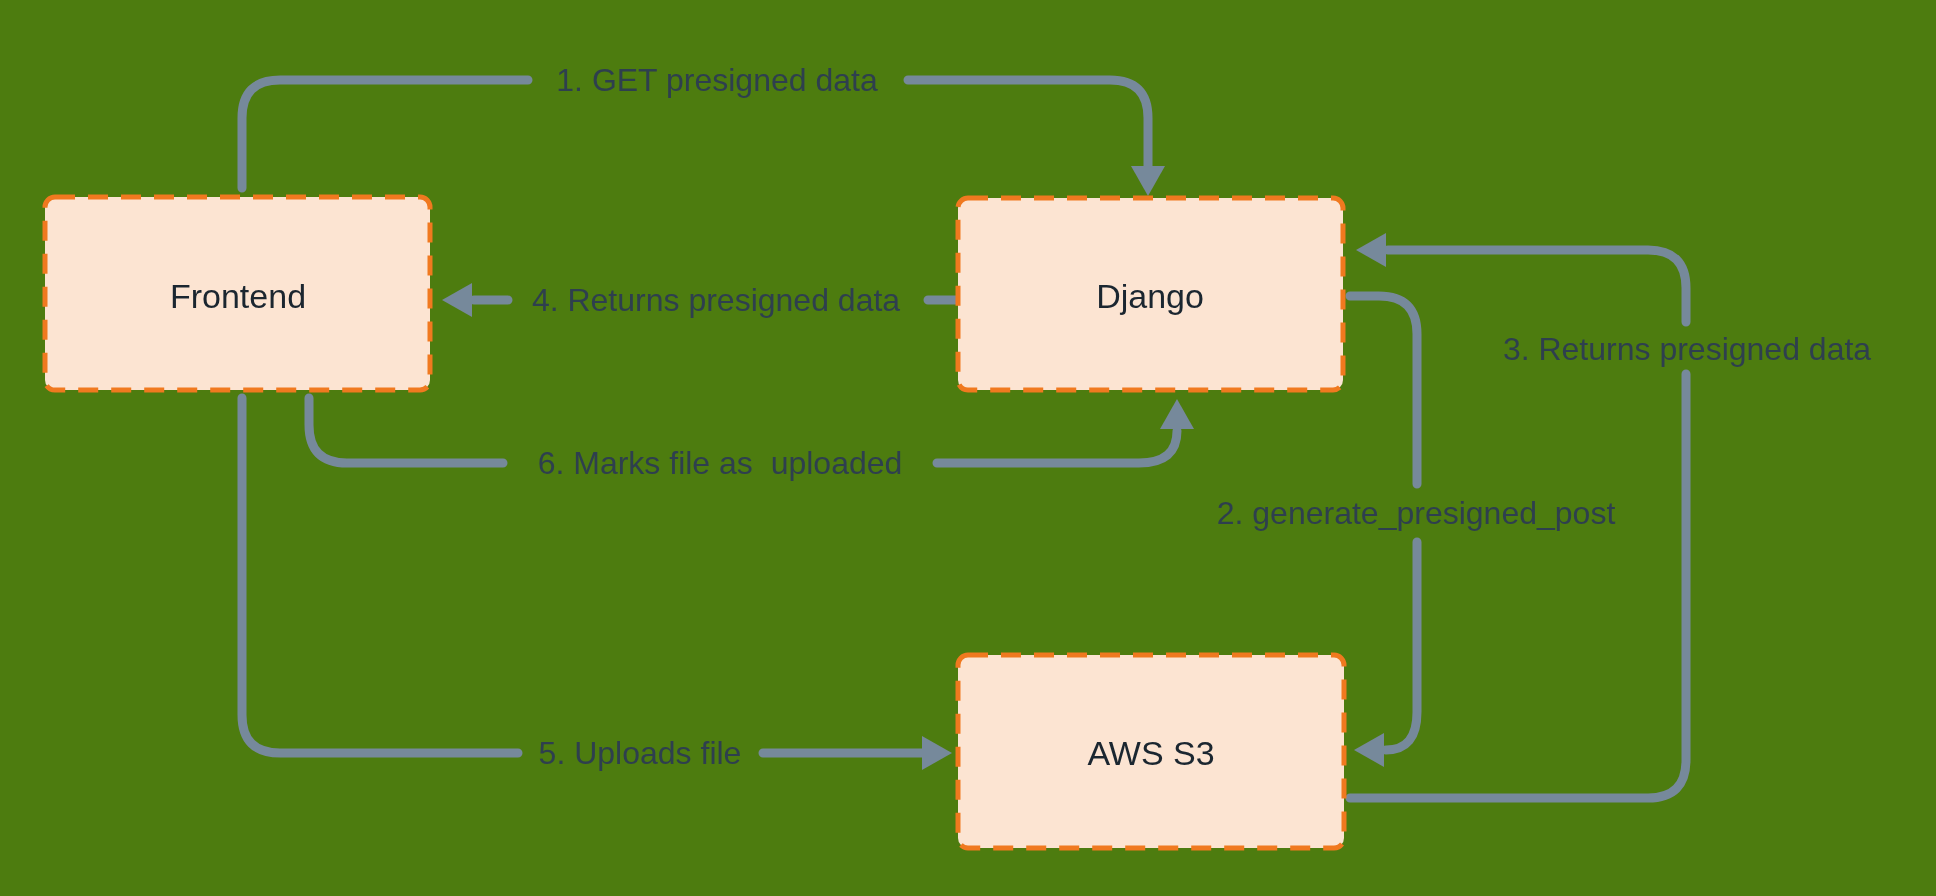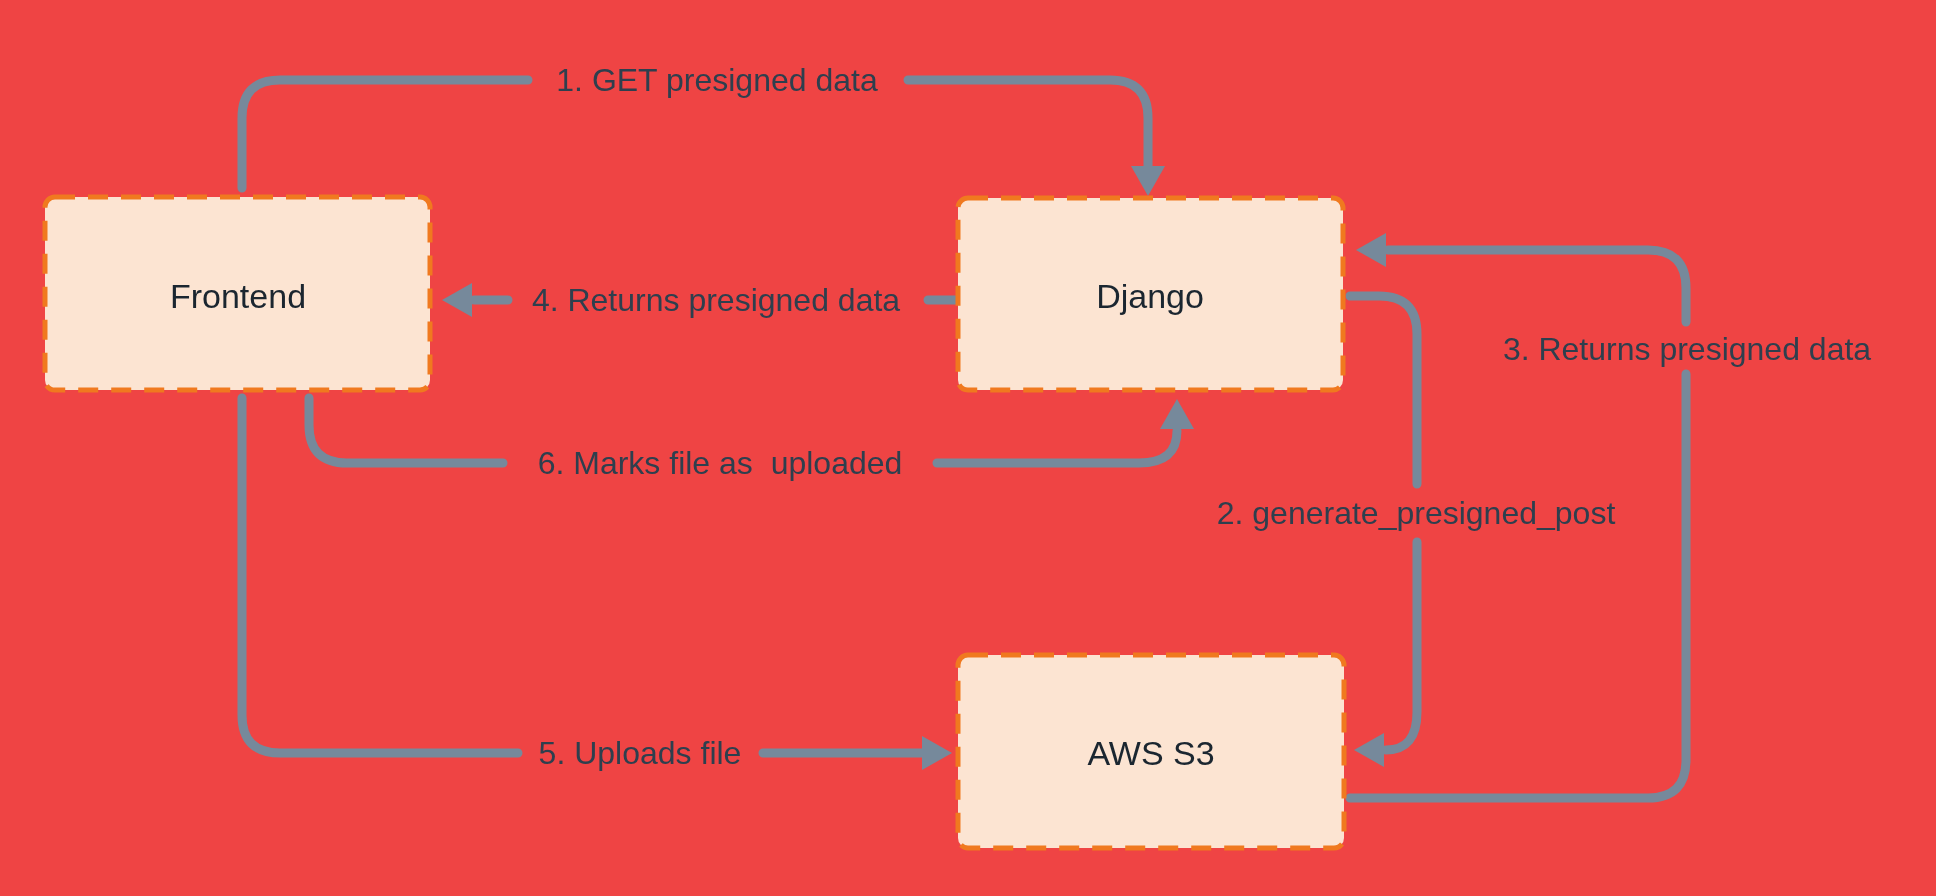--- a/index.html
+++ b/index.html
@@ -4,21 +4,21 @@
 <style>
   html, body {
     margin: 0;
     padding: 0;
     background: #eef2f5;
   }
   .diagram-wrap {
     width: 1936px;
     height: 896px;
     position: relative;
-    background: #ef4444;
+    background: #4d7c0f;
     overflow: hidden;
   }
   svg { display: block; }
   .node-box {
     fill: #fce4d2;
     stroke: #f0791f;
     stroke-width: 5;
     stroke-dasharray: 20 13;
   }
   .node-label {

